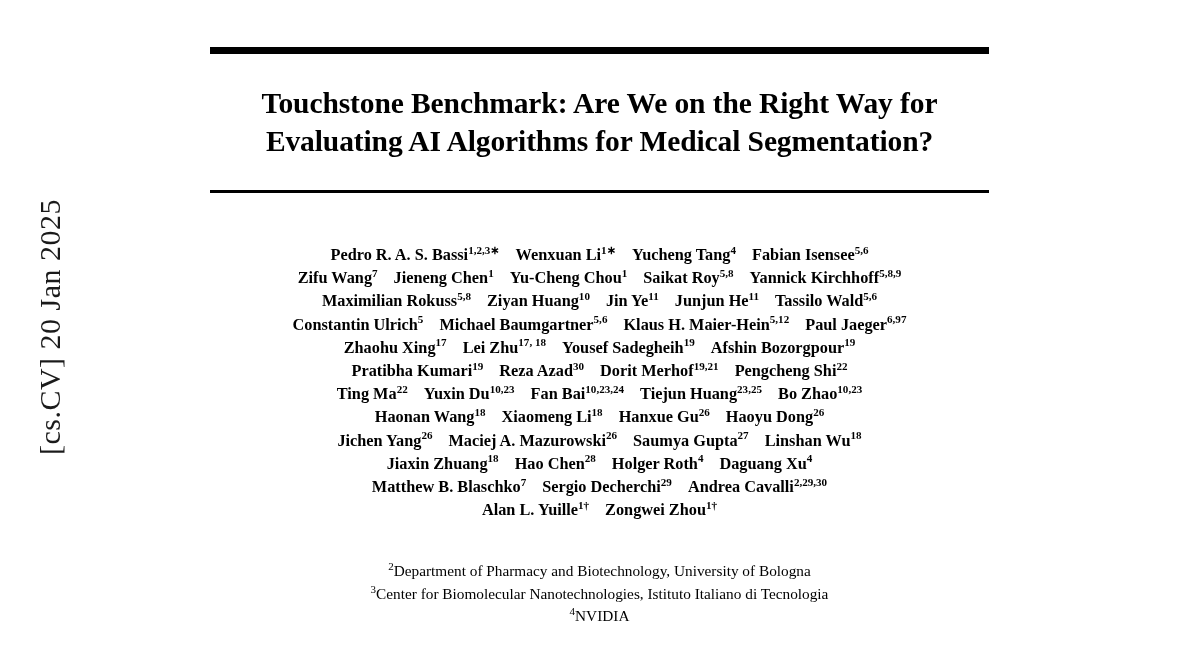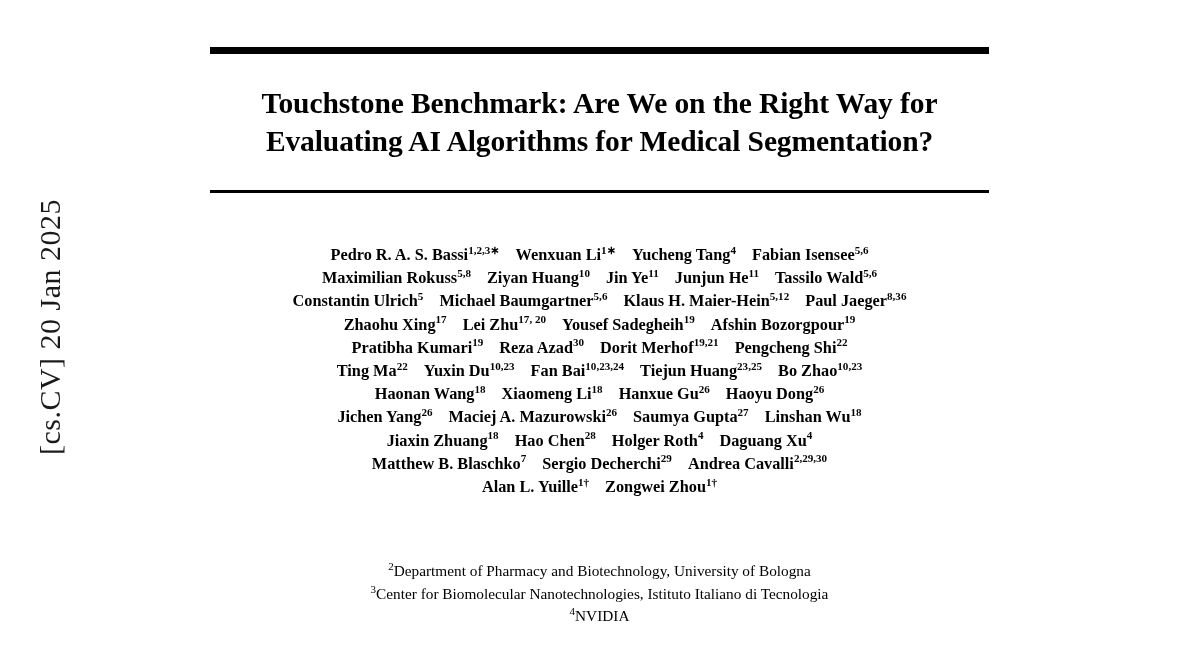--- a/index.html
+++ b/index.html
@@ -135,23 +135,24 @@
 
   <div class="paper">
     <div class="rule-top"></div>
 
     <div class="title">Touchstone Benchmark: Are We on the Right Way for Evaluating AI Algorithms for Medical Segmentation?</div>
 
     <div class="rule-bottom"></div>
 
     <div class="authors">
         <div class="line"><span class="name">Pedro R. A. S. Bassi<sup>1,2,3∗</sup></span><span class="gap"></span><span class="name">Wenxuan Li<sup>1∗</sup></span><span class="gap"></span><span class="name">Yucheng Tang<sup>4</sup></span><span class="gap"></span><span class="name">Fabian Isensee<sup>5,6</sup></span></div>
+        <div class="line"><span class="name">Zifu Wang<sup>7</sup></span><span class="gap"></span><span class="name">Jieneng Chen<sup>1</sup></span><span class="gap"></span><span class="name">Yu-Cheng Chou<sup>1</sup></span><span class="gap"></span><span class="name">Saikat Roy<sup>5,8</sup></span><span class="gap"></span><span class="name">Yannick Kirchhoff<sup>5,8,9</sup></span></div>
         <div class="line"><span class="name">Maximilian Rokuss<sup>5,8</sup></span><span class="gap"></span><span class="name">Ziyan Huang<sup>10</sup></span><span class="gap"></span><span class="name">Jin Ye<sup>11</sup></span><span class="gap"></span><span class="name">Junjun He<sup>11</sup></span><span class="gap"></span><span class="name">Tassilo Wald<sup>5,6</sup></span></div>
-        <div class="line"><span class="name">Constantin Ulrich<sup>5</sup></span><span class="gap"></span><span class="name">Michael Baumgartner<sup>5,6</sup></span><span class="gap"></span><span class="name">Klaus H. Maier-Hein<sup>5,12</sup></span><span class="gap"></span><span class="name">Paul Jaeger<sup>8,36</sup></span></div>
-        <div class="line"><span class="name">Zhaohu Xing<sup>17</sup></span><span class="gap"></span><span class="name">Lei Zhu<sup>17, 20</sup></span><span class="gap"></span><span class="name">Yousef Sadegheih<sup>19</sup></span><span class="gap"></span><span class="name">Afshin Bozorgpour<sup>19</sup></span></div>
+        <div class="line"><span class="name">Constantin Ulrich<sup>5</sup></span><span class="gap"></span><span class="name">Michael Baumgartner<sup>5,6</sup></span><span class="gap"></span><span class="name">Klaus H. Maier-Hein<sup>5,12</sup></span><span class="gap"></span><span class="name">Paul Jaeger<sup>6,97</sup></span></div>
+        <div class="line"><span class="name">Zhaohu Xing<sup>17</sup></span><span class="gap"></span><span class="name">Lei Zhu<sup>17, 18</sup></span><span class="gap"></span><span class="name">Yousef Sadegheih<sup>19</sup></span><span class="gap"></span><span class="name">Afshin Bozorgpour<sup>19</sup></span></div>
         <div class="line"><span class="name">Pratibha Kumari<sup>19</sup></span><span class="gap"></span><span class="name">Reza Azad<sup>30</sup></span><span class="gap"></span><span class="name">Dorit Merhof<sup>19,21</sup></span><span class="gap"></span><span class="name">Pengcheng Shi<sup>22</sup></span></div>
         <div class="line"><span class="name">Ting Ma<sup>22</sup></span><span class="gap"></span><span class="name">Yuxin Du<sup>10,23</sup></span><span class="gap"></span><span class="name">Fan Bai<sup>10,23,24</sup></span><span class="gap"></span><span class="name">Tiejun Huang<sup>23,25</sup></span><span class="gap"></span><span class="name">Bo Zhao<sup>10,23</sup></span></div>
         <div class="line"><span class="name">Haonan Wang<sup>18</sup></span><span class="gap"></span><span class="name">Xiaomeng Li<sup>18</sup></span><span class="gap"></span><span class="name">Hanxue Gu<sup>26</sup></span><span class="gap"></span><span class="name">Haoyu Dong<sup>26</sup></span></div>
         <div class="line"><span class="name">Jichen Yang<sup>26</sup></span><span class="gap"></span><span class="name">Maciej A. Mazurowski<sup>26</sup></span><span class="gap"></span><span class="name">Saumya Gupta<sup>27</sup></span><span class="gap"></span><span class="name">Linshan Wu<sup>18</sup></span></div>
         <div class="line"><span class="name">Jiaxin Zhuang<sup>18</sup></span><span class="gap"></span><span class="name">Hao Chen<sup>28</sup></span><span class="gap"></span><span class="name">Holger Roth<sup>4</sup></span><span class="gap"></span><span class="name">Daguang Xu<sup>4</sup></span></div>
         <div class="line"><span class="name">Matthew B. Blaschko<sup>7</sup></span><span class="gap"></span><span class="name">Sergio Decherchi<sup>29</sup></span><span class="gap"></span><span class="name">Andrea Cavalli<sup>2,29,30</sup></span></div>
         <div class="line"><span class="name">Alan L. Yuille<sup>1†</sup></span><span class="gap"></span><span class="name">Zongwei Zhou<sup>1†</sup></span></div>
       </div>
 
     <div class="affiliations">

